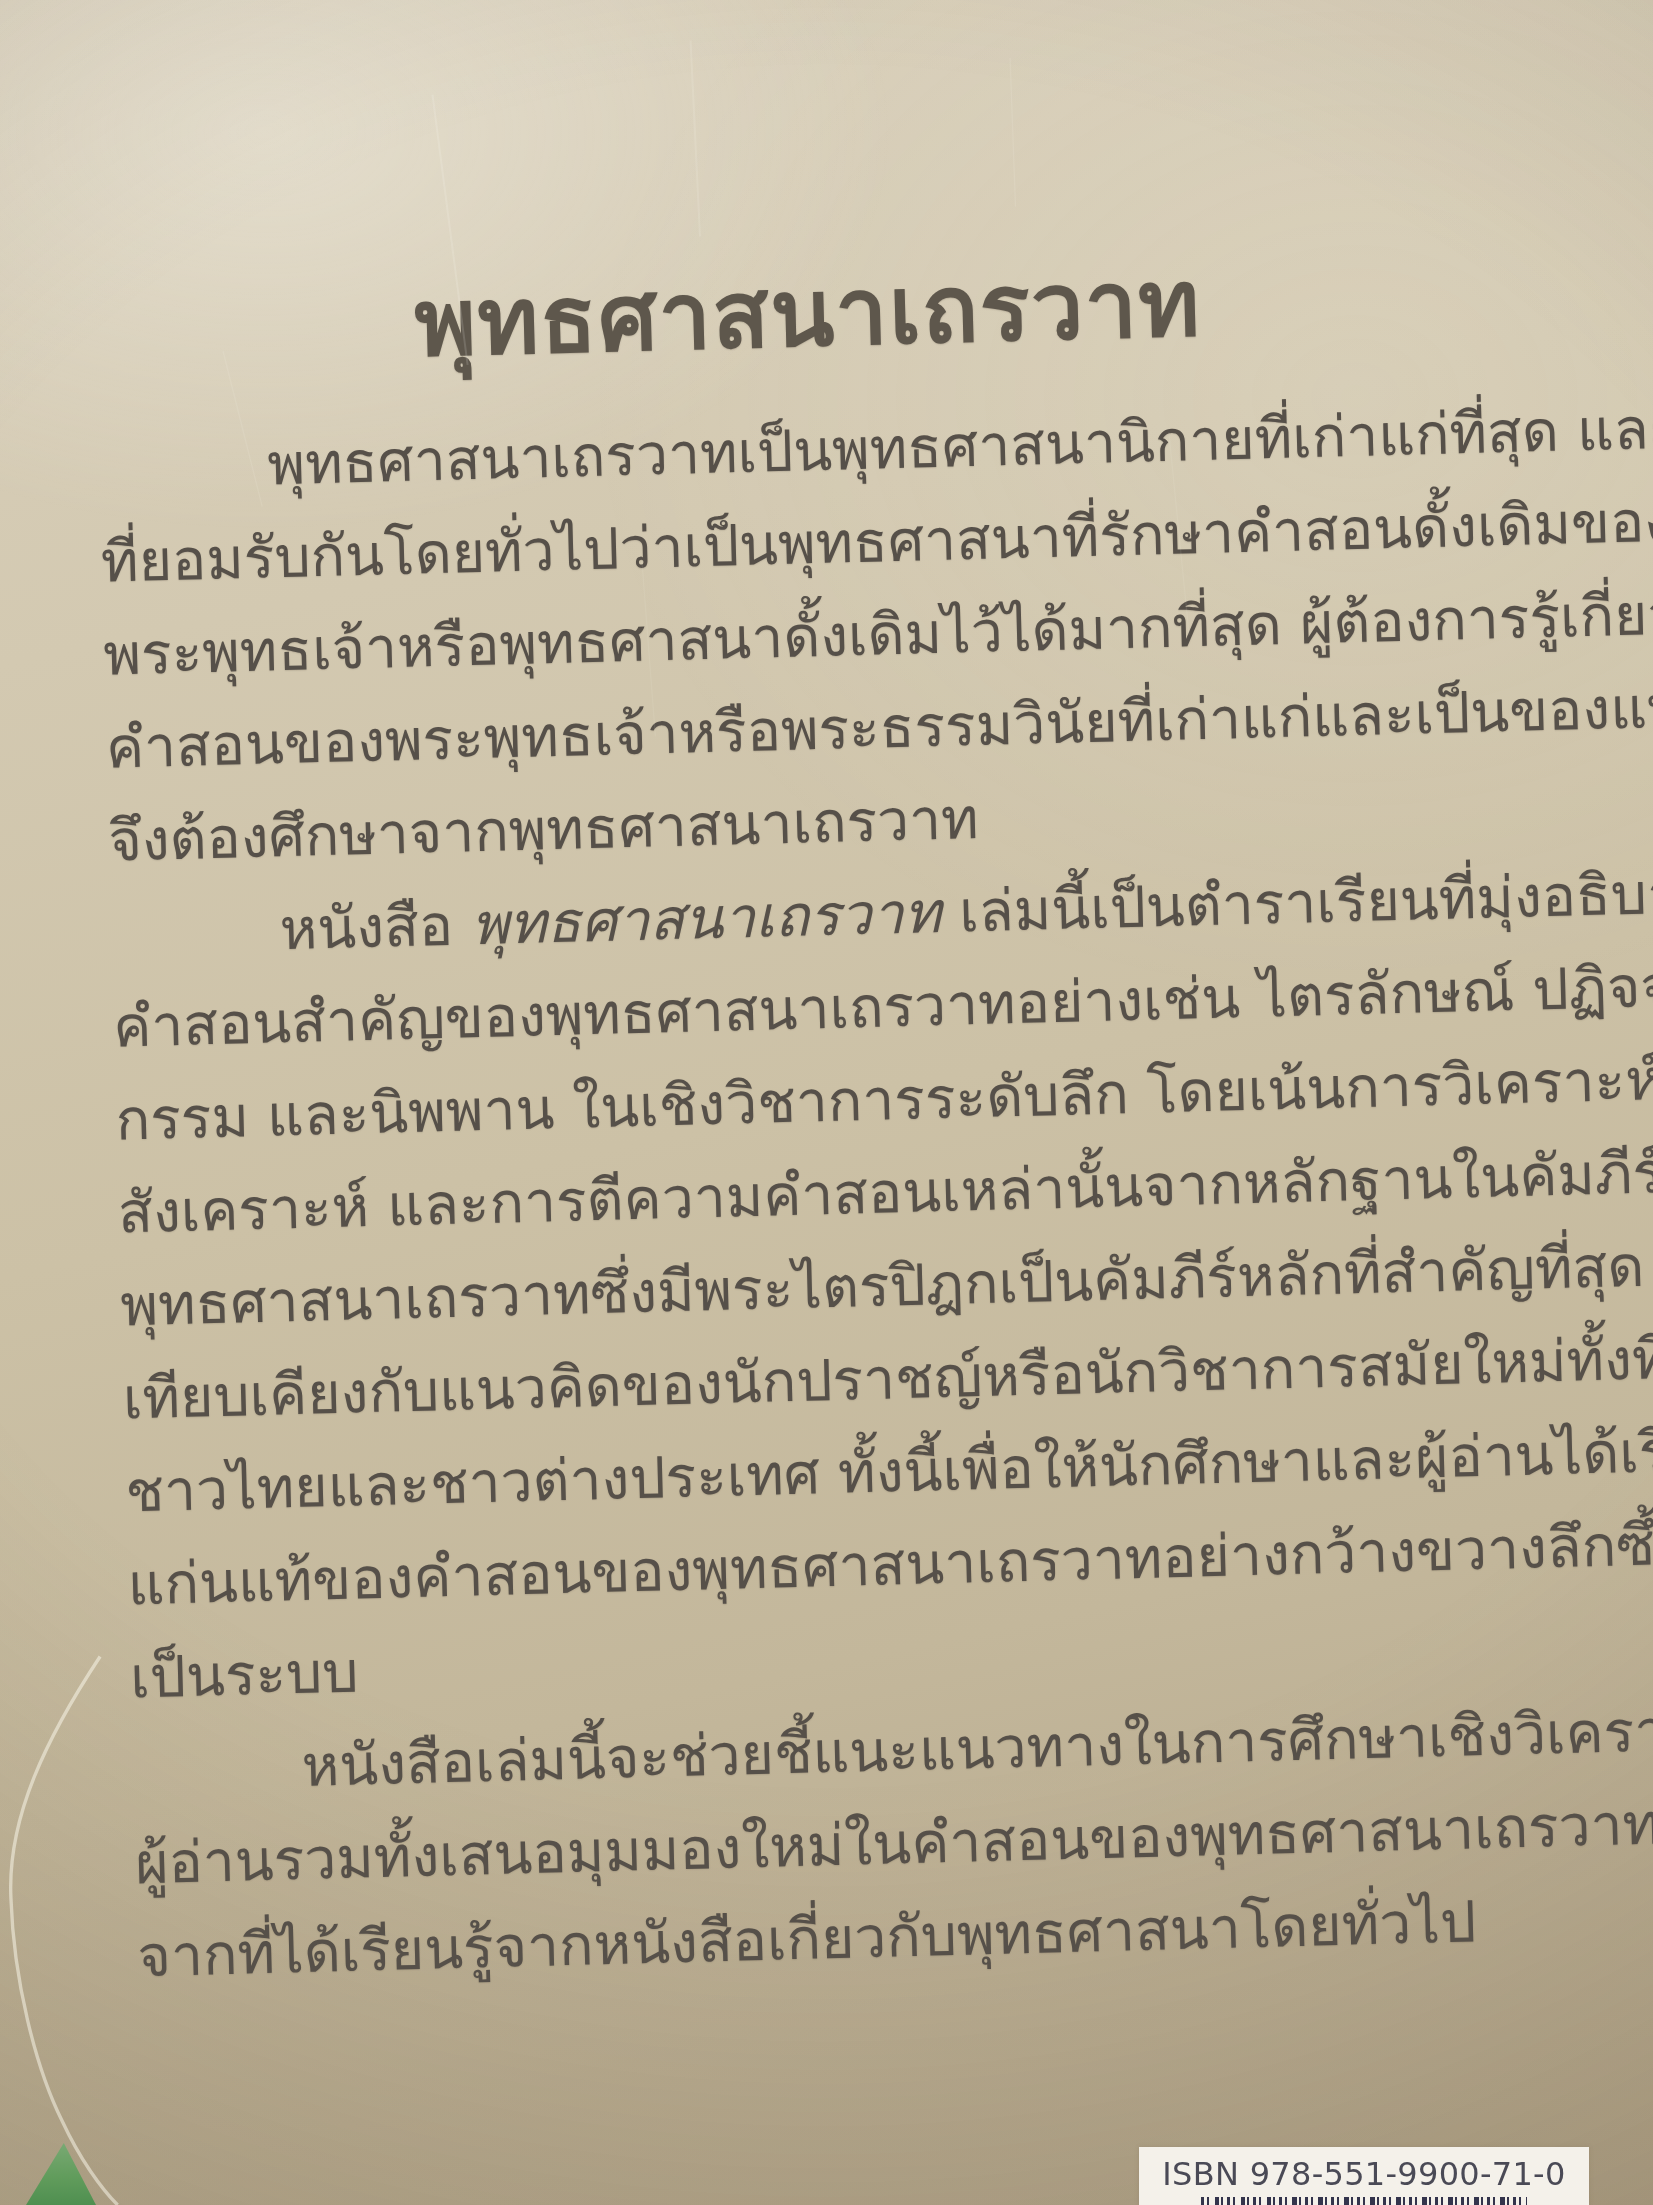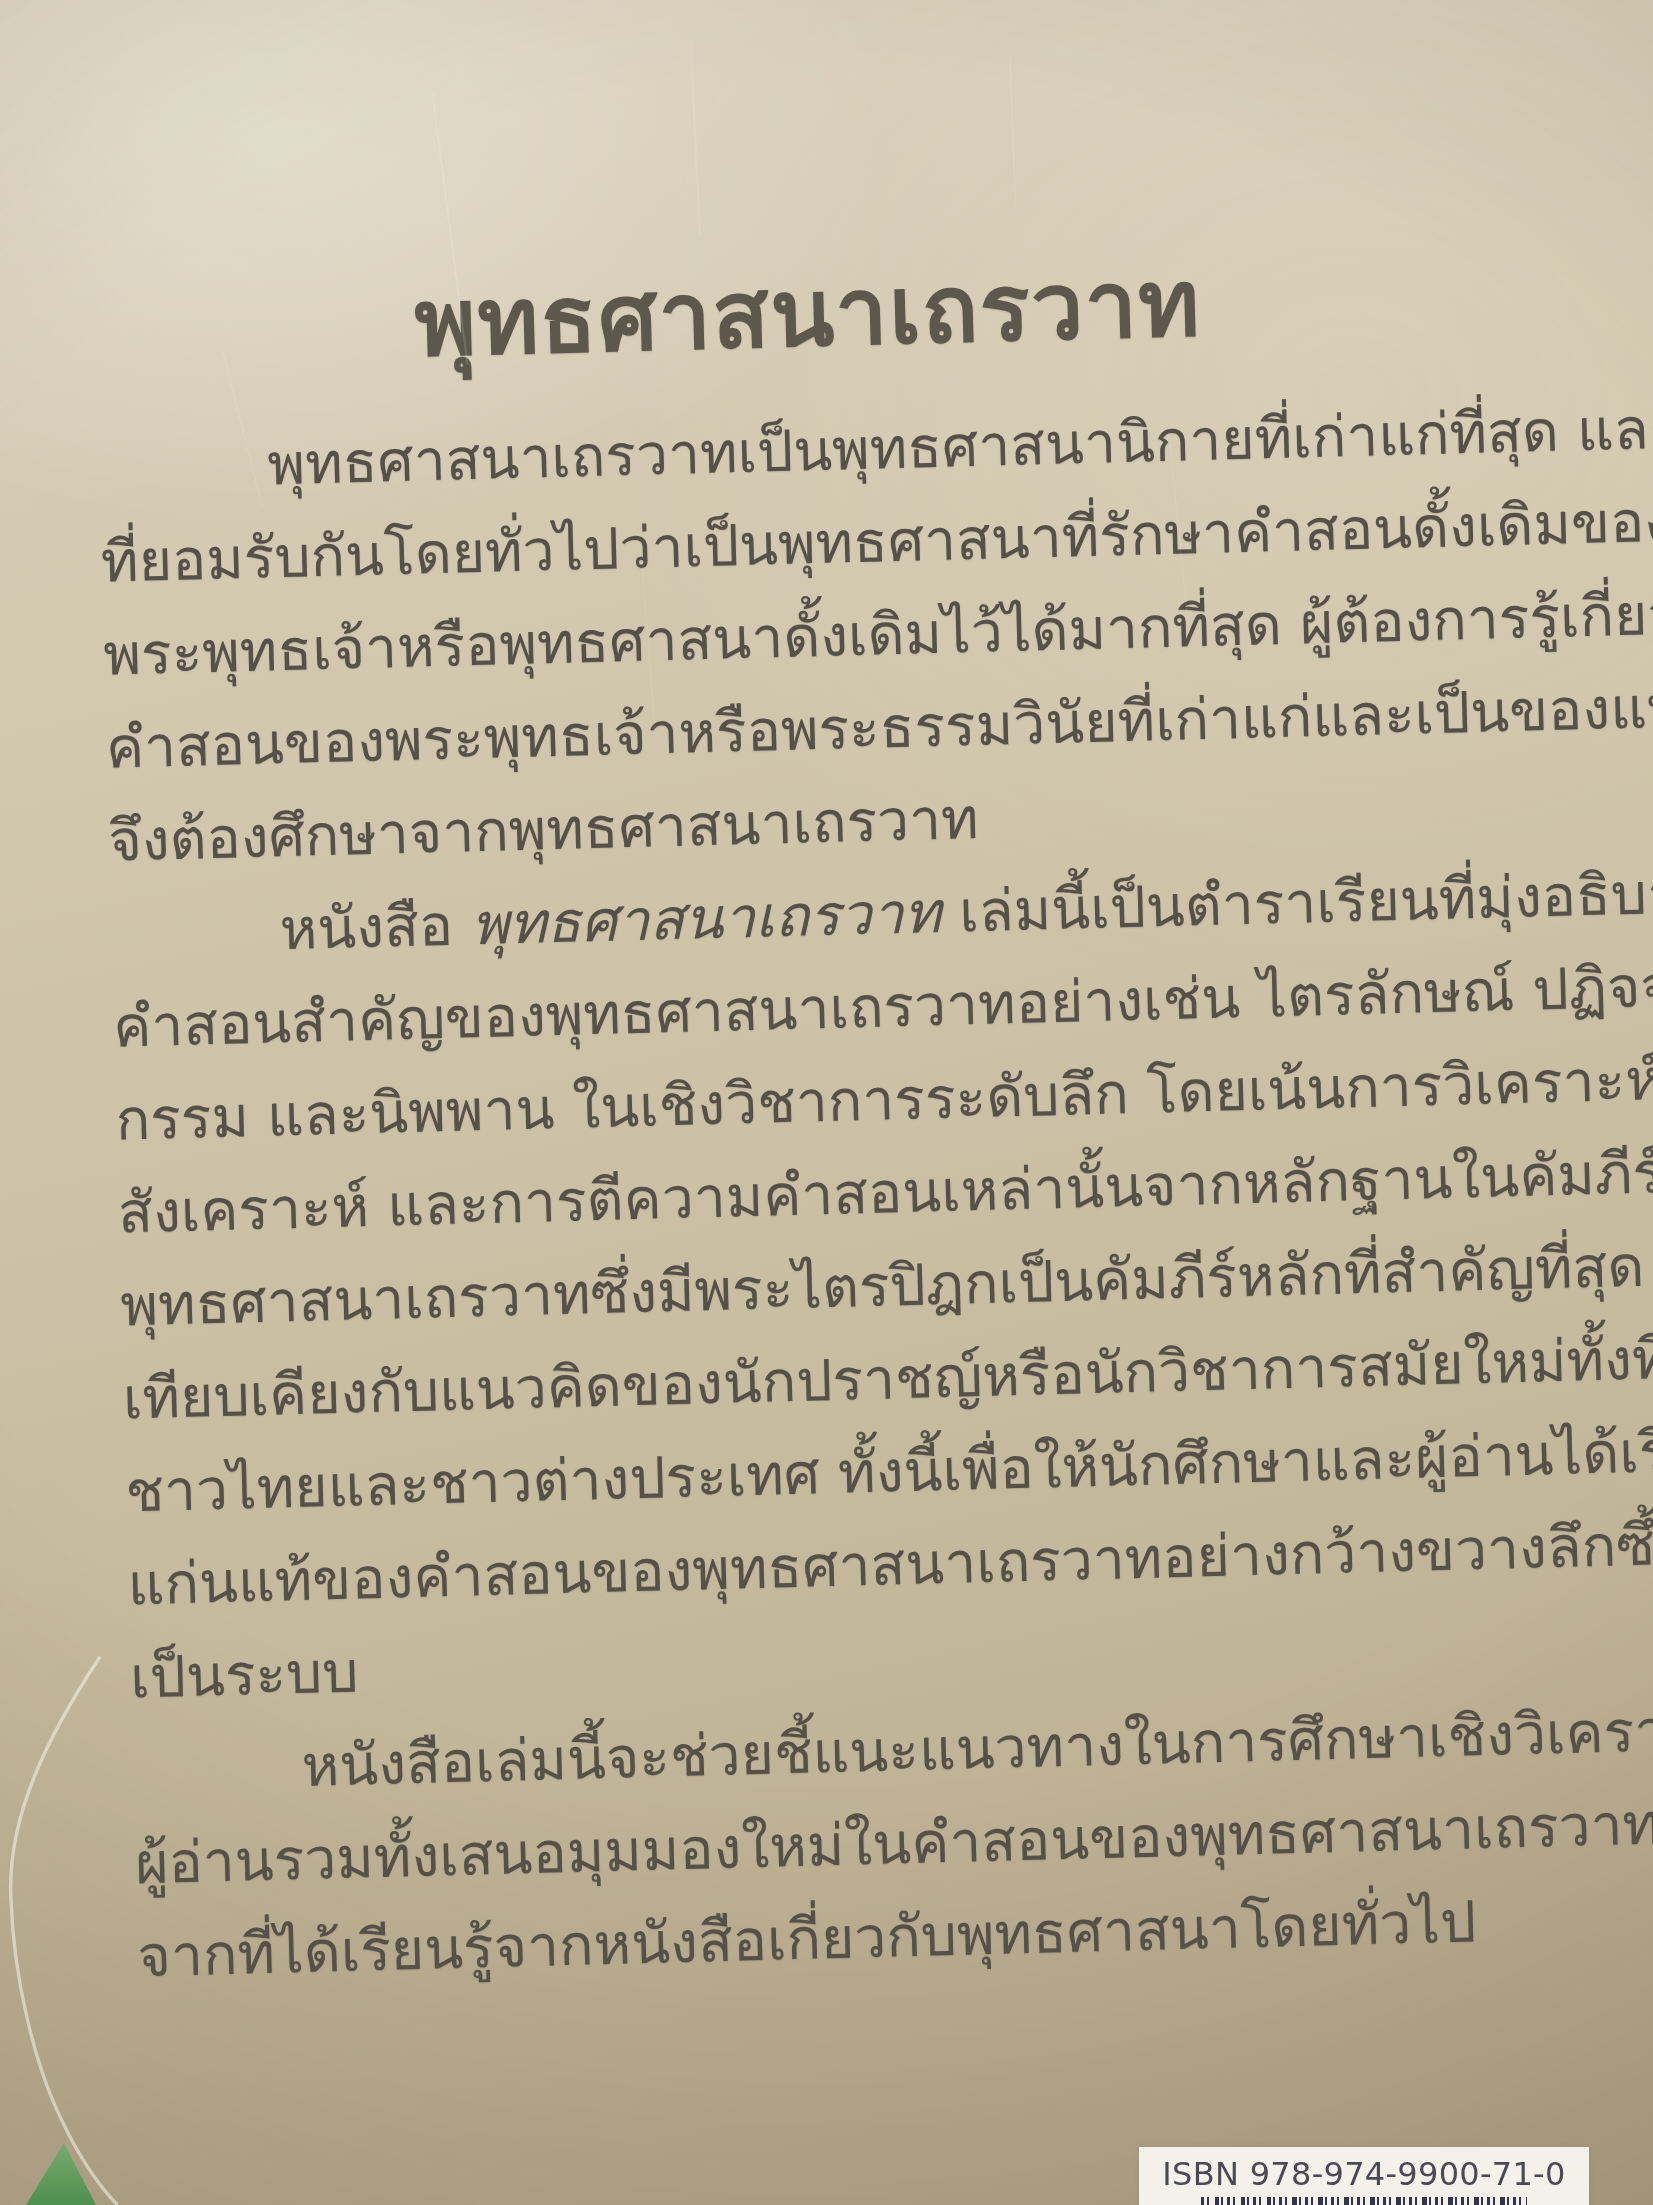--- a/index.html
+++ b/index.html
@@ -136,16 +136,16 @@
   <path d="M1022,60 l14,290" fill="none" stroke="#fffef5" stroke-width="3" opacity="0.12"></path>
   <path d="M1495,86 l8,220" fill="none" stroke="#fffef5" stroke-width="2" opacity="0.10"></path>
   <path d="M330,520 l58,230" fill="none" stroke="#fffef5" stroke-width="2" opacity="0.10"></path>
   <path d="M1730,640 l30,300" fill="none" stroke="#fffef5" stroke-width="2" opacity="0.08"></path>
   <path d="M950,830 l20,260" fill="none" stroke="#fffef5" stroke-width="2" opacity="0.08"></path>
 </svg>
 
 <div class="green-triangle"></div>
 
 <div class="isbn-box">
-  <div class="isbn-text">ISBN 978-974-9900-71-0</div>
+  <div class="isbn-text">ISBN 978-551-9900-71-0</div>
   <div class="barcode"></div>
 </div>
 
 
 </body></html>

